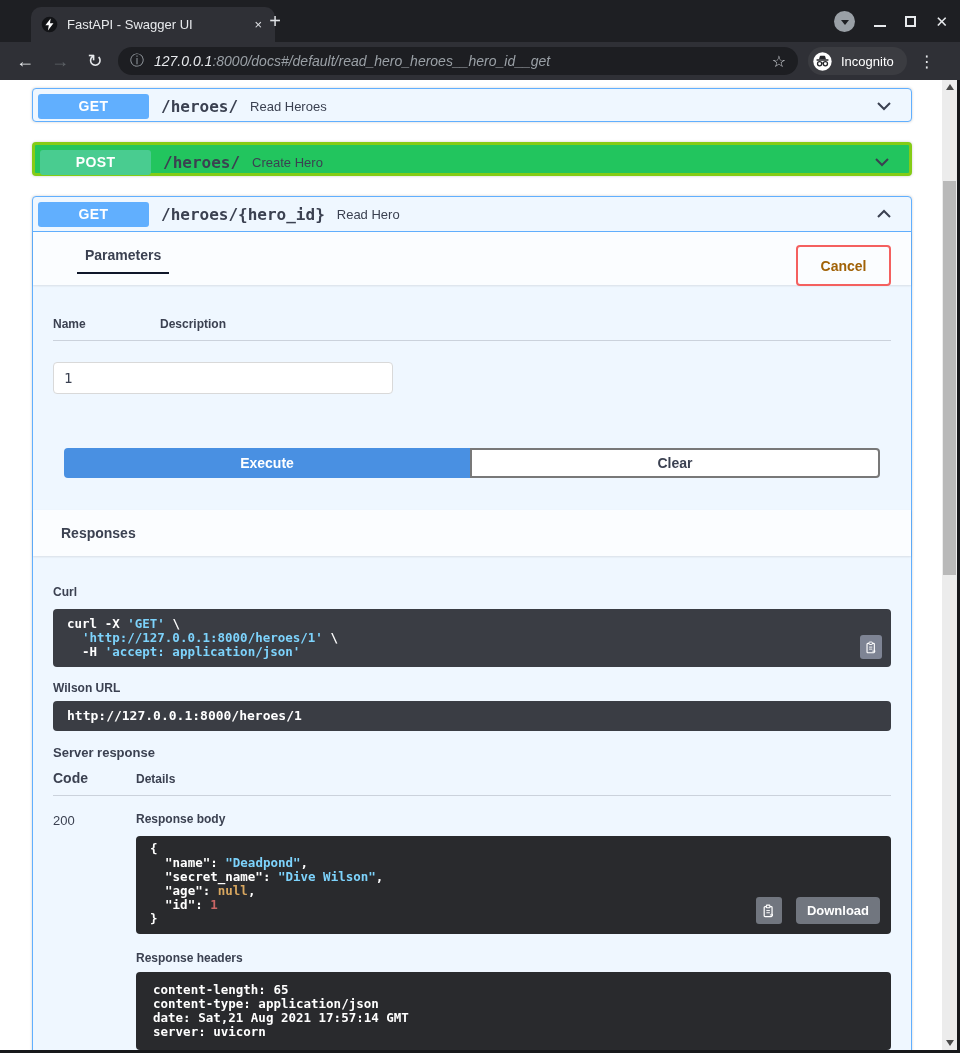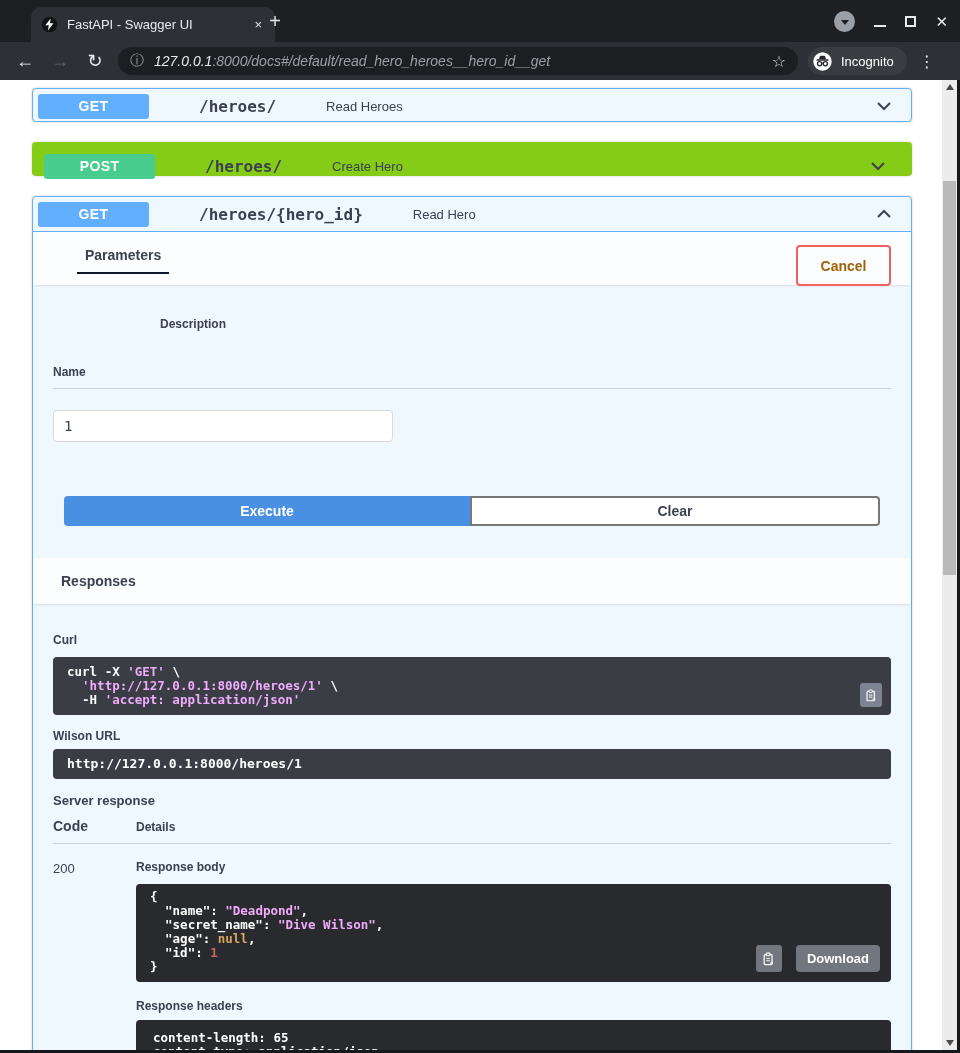--- a/index.html
+++ b/index.html
@@ -45,25 +45,25 @@
   .incognito-badge { margin-left:10px; height:28px; background:#3b3c41; border-radius:14px; display:flex; align-items:center; padding:0 13px 0 4px; }
   .incog-circle { width:21px; height:21px; }
   .incog-label { color:#fff; font-size:13px; margin-left:8px; }
   .menu-dots { color:#e8eaed; font-size:16px; margin-left:12px; letter-spacing:0; }
 
   
   .page { position:absolute; top:80px; left:0; width:942px; height:970px; background:#fff; overflow:hidden; }
 
   .opblock { margin:0 30px 0 32px; border-radius:4px; box-shadow:0 0 3px rgba(0,0,0,.19); }
   .op-get  { background:#eff7ff; border:1px solid #61affe; }
-  .op-post { background:#84cc16; border:7px solid #84cc16; }
+  .op-post { background:#22c55e; border:3px solid #84cc16; }
   .op1 { margin-top:8px; height:34px; }
   .op2 { margin-top:20px; height:34px; }
   .op3 { margin-top:20px; height:1200px; }
-  .op-header { display:flex; align-items:center; height:34px; padding:0 17px 0 5px; cursor:pointer;gap:38px; }
+  .op-header { display:flex; align-items:center; height:34px; padding:0 17px 0 5px; cursor:pointer; }
   .op3 .op-header { height:35px; border-bottom:1px solid #61affe; }
   .method-badge {
     width:111px; height:25px; border-radius:3px; color:#fff; font-weight:bold; font-size:14px;
     display:flex; align-items:center; justify-content:center; letter-spacing:.4px; flex:0 0 111px;
   }
   .badge-get  { background:#61affe; }
   .badge-post { background:#49cc90; }
   .op-path { font-family:"DejaVu Sans Mono", monospace; font-weight:bold; font-size:16px; color:#3b4151; margin-left:12px; }
   .op-summary { font-size:13px; color:#3b4151; margin-left:12px; }
   .chevron { margin-left:auto; display:flex; }
@@ -75,21 +75,21 @@
   }
   .cancel-btn {
     position:absolute; right:20px; top:13px; width:95px; height:41px;
     background:transparent; border:2px solid #f4605f; border-radius:4px;
     color:#a16207; font-weight:bold; font-size:14px; font-family:"Liberation Sans",sans-serif;
   }
 
   .params-area { padding:0 20px; }
   .param-cols { display:flex; padding:32px 0 9px; border-bottom:1px solid rgba(59,65,81,.2); }
   .col-head { font-size:12px; font-weight:bold; color:#3b4151; }
-  .col-name-w { width:107px;margin-top:48px; }
+  .col-name-w { width:107px; }
   .param-row { display:flex; padding-top:13px; }
   .param-meta { width:131px; }
   .param-name { font-size:16px; font-weight:bold; color:#3b4151; display:inline; }
   .param-star { color:#f93e3e; font-size:15px; font-weight:bold; margin-left:3px; }
   .param-required { color:#f93e3e; font-size:10px; position:relative; top:-5px; margin-left:3px; }
   .param-type { font-family:"DejaVu Sans Mono",monospace; font-size:12px; font-weight:bold; color:#3b4151; margin-top:6px; }
   .param-in { font-family:"DejaVu Sans Mono",monospace; font-size:12px; font-style:italic; color:#888; margin-top:4px; }
   .param-input {
     width:340px; height:32px; margin-top:8px; border:1px solid #d9d9d9; border-radius:4px;
     padding:0 10px; font-family:"DejaVu Sans Mono",monospace; font-size:14px; color:#3b4151; background:#fff;
@@ -109,21 +109,21 @@
   .responses-title { font-size:14px; font-weight:bold; color:#3b4151; }
   .responses-inner { padding:29px 20px 0; }
   .block-label { font-size:12px; font-weight:bold; color:#3b4151; margin-bottom:10px; }
   .dark-block {
     position:relative; background:#3a3d44; border-radius:4px; padding:8px 14px;
     font-family:"DejaVu Sans Mono",monospace; font-size:12.5px; font-weight:bold; line-height:14px; color:#fff;
   }
   .dark-block pre { font-family:inherit; white-space:pre; }
   .darker { background:#292a2d; }
   .seg-w { color:#fff; }
-  .seg-g { color:#f0abfc;text-align:right; }
+  .seg-g { color:#7dd3fc;text-align:right; }
   .seg-o { color:#d7a65f; }
   .seg-r { color:#ca6565; }
   .copy-btn {
     position:absolute; right:9px; bottom:8px; width:22px; height:24px;
     background:#7e8494; border:none; border-radius:3px; display:flex; align-items:center; justify-content:center;
   }
   .label-mt { margin-top:14px; margin-bottom:6px; }
   .url-block { padding:8px 14px; font-size:13px; }
   .server-response-label { font-size:13px; font-weight:bold; color:#3b4151; margin-top:14px; }
   .resp-table-head { display:flex; align-items:flex-end; padding:10px 0 9px; border-bottom:1px solid rgba(59,65,81,.2); }

